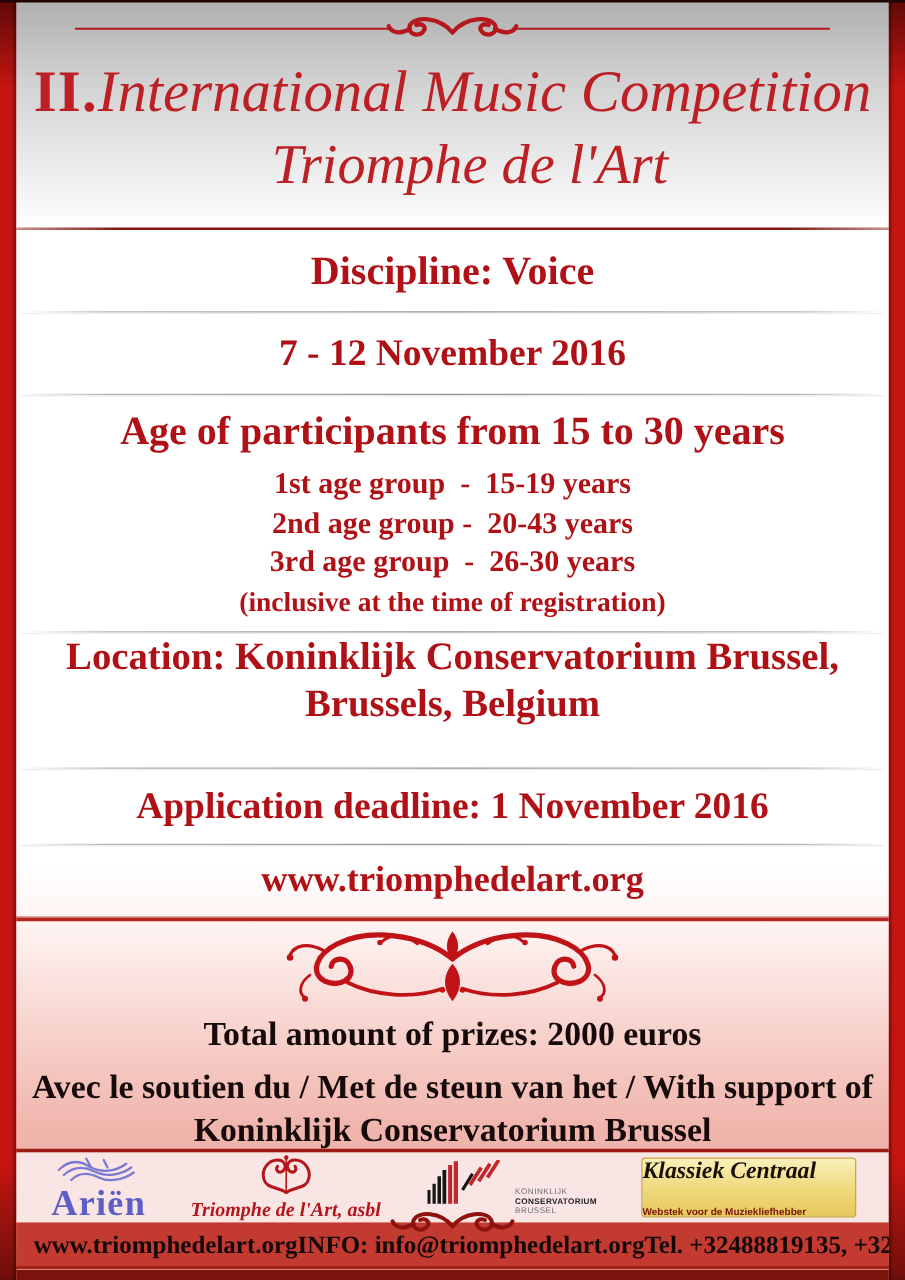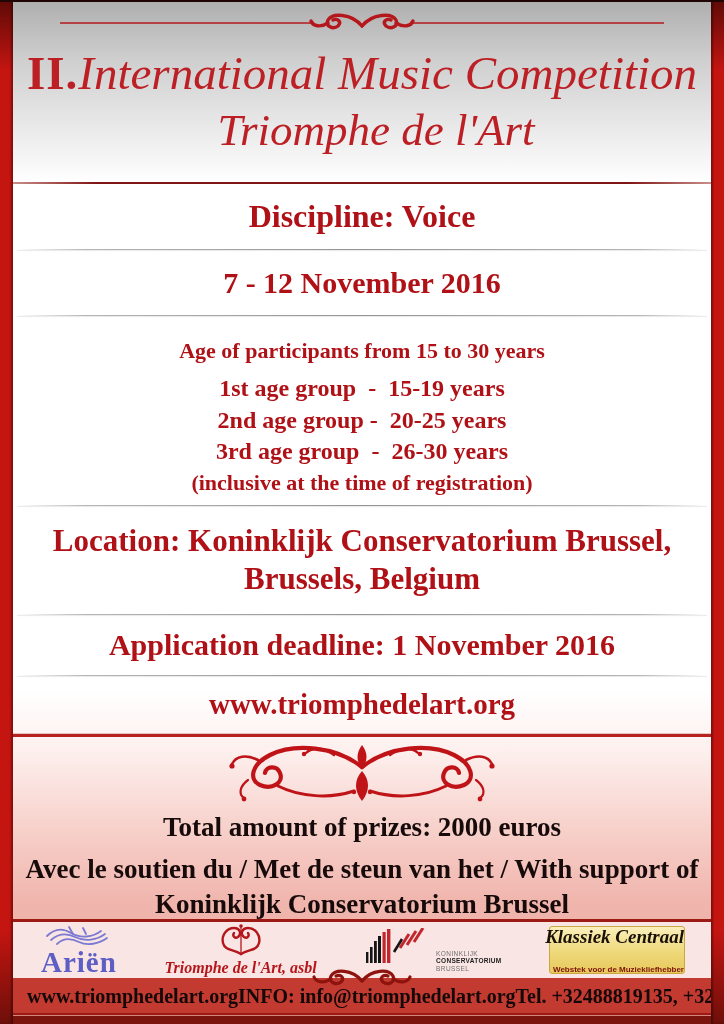--- a/index.html
+++ b/index.html
@@ -34,25 +34,25 @@
   .title-prefix{font-style:normal;font-weight:bold;letter-spacing:1px;}
   .script{font-style:italic;}
   .title-line2{margin-top:4px;font-size:45px;color:#bc2025;padding-left:28px;}
 
   
   .red-heading{color:#b01116;font-weight:bold;text-align:center;}
 
   .sec-discipline{height:65px;display:flex;align-items:center;justify-content:center;font-size:32px;}
   .sec-dates{height:65px;display:flex;align-items:center;justify-content:center;font-size:30px;}
   .sec-age{height:189px;text-align:center;}
-  .age-heading{padding-top:22px;font-size:22px;}
+  .age-heading{padding-top:10px;font-size:32px;}
   .age-line{font-size:24px;color:#b01116;font-weight:bold;line-height:1.32;white-space:pre;}
   .age-list{margin-top:9px;}
   .age-note{font-size:22px;color:#b01116;font-weight:bold;margin-top:2px;}
-  .sec-location{height:108px;display:flex;flex-direction:column;justify-content:center;font-size:31px;line-height:1.22;}
+  .sec-location{height:108px;display:flex;flex-direction:column;justify-content:flex-start;font-size:31px;line-height:1.22;}
   .sec-deadline{height:60px;display:flex;align-items:center;justify-content:center;font-size:30px;}
   .sec-website{height:57px;display:flex;align-items:center;justify-content:center;font-size:29px;}
 
   .divider-gray{height:1px;margin:0 4px;
     background:linear-gradient(90deg,rgba(170,170,170,0) 0%,#b5b5b5 10%,#949494 50%,#b5b5b5 90%,rgba(170,170,170,0) 100%);
     box-shadow:0 1px 1px rgba(0,0,0,.10);}
   .divider-red-header{height:2px;
     background:linear-gradient(90deg,#c98f8a 0%,#7e1512 12%,#7e1512 88%,#c98f8a 100%);}
   .divider-red-thin{height:3px;background:#b7221f;border-top:1px solid #eac3bf;}
   .divider-dark-red{height:3px;background:#9c1b14;}
@@ -65,23 +65,23 @@
   
   .logo-band{height:56px;background:#f9e6e4;display:flex;align-items:center;justify-content:space-between;padding:0 26px;}
   .logo{display:flex;flex-direction:column;align-items:center;justify-content:flex-start;}
   .logo-arien{flex-direction:column;align-items:flex-start;}
   .arien-text{font-size:29px;color:#5d5fc5;font-weight:bold;letter-spacing:1px;line-height:.8;margin-left:2px;}
   .triomphe-text{font-size:16px;font-style:italic;font-weight:bold;color:#b5161b;margin-top:-2px;white-space:nowrap;}
   .cons-logo{flex-direction:row;align-items:flex-end;gap:6px;}
   .cons-text{display:flex;flex-direction:column;line-height:1.15;text-align:left;}
   .cons-l1,.cons-l3{font-family:"Liberation Sans",sans-serif;font-size:6.5px;color:#6f6f6f;letter-spacing:.4px;}
   .cons-l2{font-family:"Liberation Sans",sans-serif;font-size:6.5px;font-weight:bold;color:#1c1c1c;letter-spacing:.3px;}
-  .klassiek-box{width:136px;height:48px;border-radius:3px;border:1px solid #c9a93f;
+  .klassiek-box{width:172px;height:48px;border-radius:3px;border:1px solid #c9a93f;
     background:linear-gradient(180deg,#faf0bc 0%,#eed879 55%,#e7c95d 100%);
-    display:flex;flex-direction:column;align-items:flex-end;justify-content:center;box-sizing:border-box;}
+    display:flex;flex-direction:column;align-items:flex-start;justify-content:center;box-sizing:border-box;}
   .klassiek-title{font-size:19px;font-style:italic;font-weight:bold;color:#191006;line-height:1;white-space:nowrap;}
   .klassiek-sub{font-family:"Liberation Sans",sans-serif;font-size:8px;font-weight:bold;color:#7c130c;margin-top:19px;white-space:nowrap;}
 
   
   .footer-band{position:relative;height:37px;background:#c23a30;display:flex;align-items:center;justify-content:space-between;
     padding:0 14px;font-size:20px;font-weight:bold;color:#140808;box-shadow:0 -2px 0 #9c1b14 inset;}
   .footer-band .fi{white-space:nowrap;}
   .footer-ornament{position:absolute;top:-13px;left:50%;transform:translateX(-50%);}
   .bottom-strip{height:9px;background:#7c140e;border-top:1px solid #d4867d;}
 </style>
@@ -119,21 +119,21 @@
     <div class="sec-discipline red-heading">Discipline: Voice</div>
     <div class="divider-gray"></div>
 
     <div class="sec-dates red-heading">7 - 12 November 2016</div>
     <div class="divider-gray"></div>
 
     <div class="sec-age">
       <div class="age-heading red-heading">Age of participants from 15 to 30 years</div>
       <div class="age-list">
         <div class="age-line">1st age group  -  15-19 years</div>
-        <div class="age-line">2nd age group -  20-25 years</div>
+        <div class="age-line">2nd age group -  20-43 years</div>
         <div class="age-line">3rd age group  -  26-30 years</div>
       </div>
       <div class="age-note">(inclusive at the time of registration)</div>
     </div>
     <div class="divider-gray"></div>
 
     <div class="sec-location red-heading">
       <div>Location: Koninklijk Conservatorium Brussel,</div>
       <div>Brussels, Belgium</div>
     </div>

